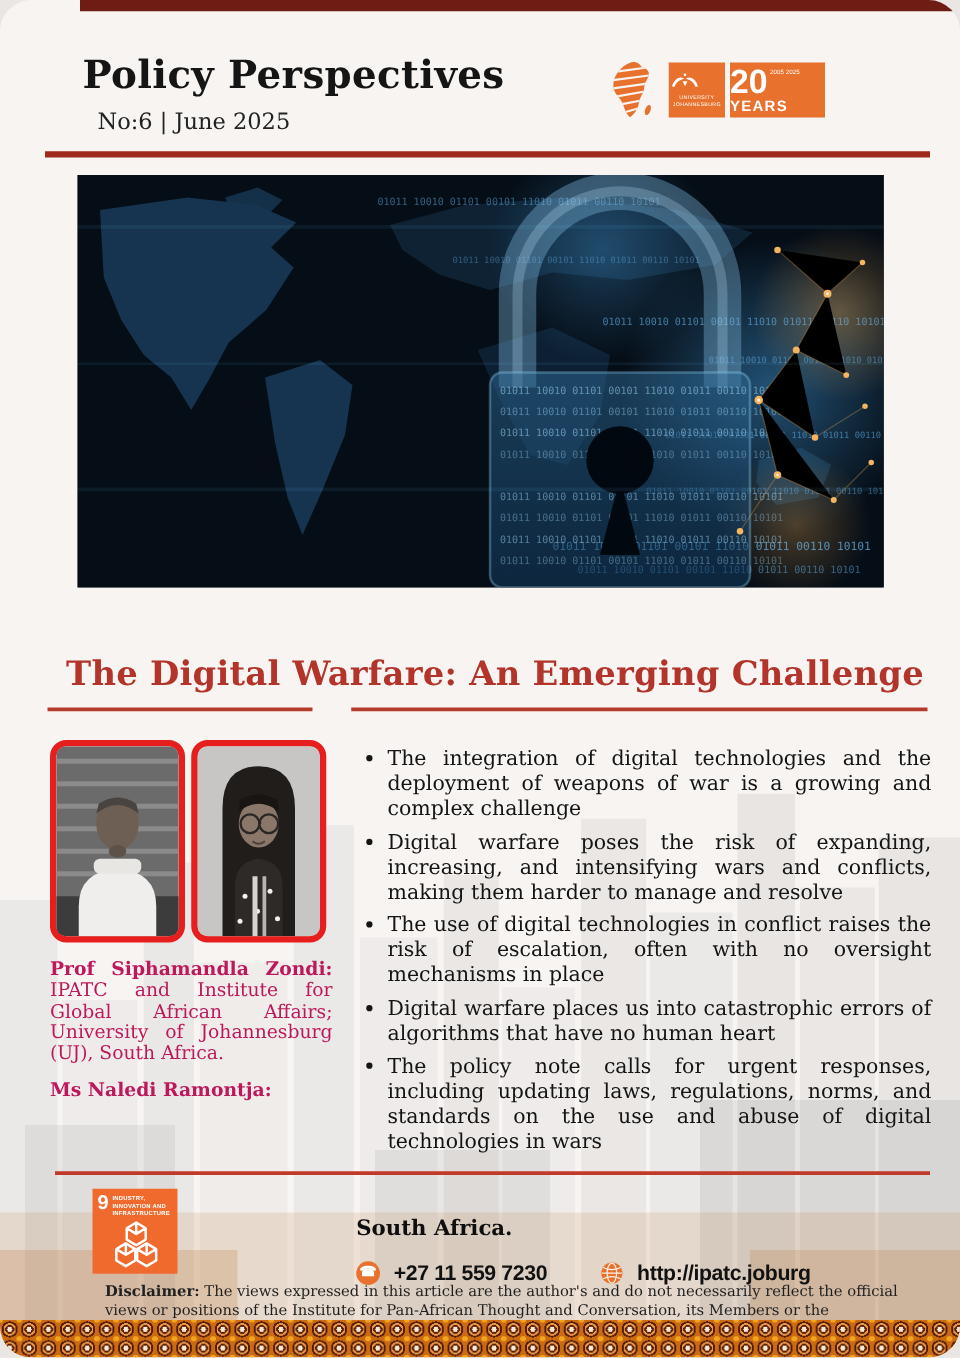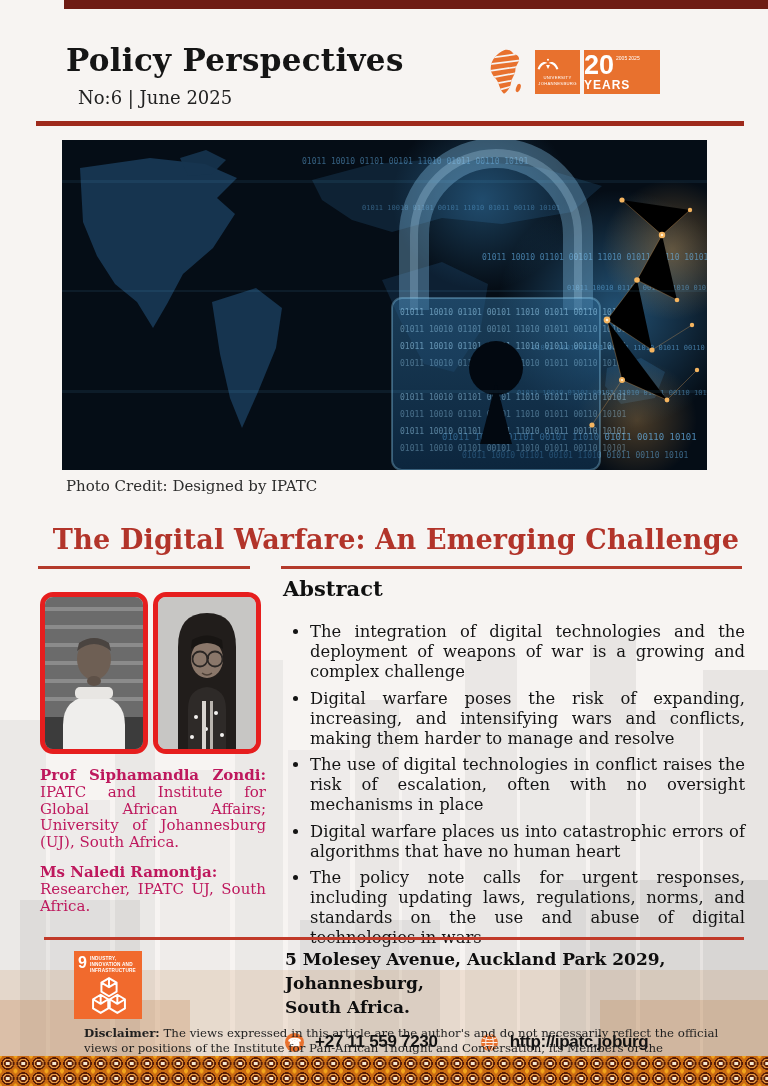--- a/index.html
+++ b/index.html
@@ -1,17 +1,17 @@
 <!DOCTYPE html>
 <html><head>
 <meta charset="utf-8">
 <style>
   html,body{margin:0;padding:0;background:#e9e6e3;}
   .page{position:relative;width:768px;height:1086px;background:#f7f4f2;overflow:hidden;
-        font-family:"DejaVu Serif", serif;color:#1a1a1a;margin:0 auto;}
+        font-family:"DejaVu Serif", serif;color:#1a1a1a;margin:0 auto;border-radius:25px;}
 
   
   .top-bar{position:absolute;top:0;left:64px;right:0;height:9px;background:#6e1c14;}
 
   
   .skyline{position:absolute;left:0;top:600px;width:768px;height:457px;pointer-events:none;}
 
   
   .masthead{position:absolute;left:66px;top:42px;}
   .masthead h1{margin:0;font-size:31px;font-weight:bold;letter-spacing:.3px;color:#151515;}
@@ -259,21 +259,20 @@
       </g>
 
       <g fill="#68c8ff" opacity=".08">
         <rect x="0" y="40" width="645" height="3"></rect>
         <rect x="0" y="150" width="645" height="2"></rect>
         <rect x="0" y="250" width="645" height="3"></rect>
       </g>
     </svg>
   </div>
 
-  <div class="photo-credit">Photo Credit: Designed by IPATC</div>
 
   <h2 class="article-title">The Digital Warfare: An Emerging Challenge</h2>
 
   <div class="rule-left"></div>
   <div class="rule-right"></div>
 
   <aside class="authors-col">
     <div class="photos">
       <div class="frame">
         <svg width="98" height="152" viewBox="0 0 98 152">
@@ -318,26 +317,24 @@
           <path d="M44,76 q5,4 10,0" stroke="#4d4037" stroke-width="1.5" fill="none"></path>
         </svg>
       </div>
     </div>
     <p class="author">
       <span class="a-name">Prof Siphamandla Zondi:</span>
       <span>IPATC and Institute for Global African Affairs; University of Johannesburg (UJ), South Africa.</span>
     </p>
     <p class="author">
       <span class="a-name">Ms Naledi Ramontja:</span><br>
-      <span>Researcher, IPATC UJ, South Africa.</span>
     </p>
   </aside>
 
   <section class="abstract-col">
-    <h3 class="col-h">Abstract</h3>
     <ul>
       <li>The integration of digital technologies and the deployment of weapons of war is a growing and complex challenge</li>
       <li>Digital warfare poses the risk of expanding, increasing, and intensifying wars and conflicts, making them harder to manage and resolve</li>
       <li>The use of digital technologies in conflict raises the risk of escalation, often with no oversight mechanisms in place</li>
       <li>Digital warfare places us into catastrophic errors of algorithms that have no human heart</li>
       <li>The policy note calls for urgent responses, including updating laws, regulations, norms, and standards on the use and abuse of digital technologies in wars</li>
     </ul>
   </section>
 
   <div class="footer-rule"></div>
@@ -355,21 +352,21 @@
             <path d="M19,26 l10,6 v12 l-10,6 l-10,-6 v-12 z M19,26 v12 M9,32 l10,6 l10,-6"></path>
             <path d="M41,26 l10,6 v12 l-10,6 l-10,-6 v-12 z M41,26 v12 M31,32 l10,6 l10,-6"></path>
           </g>
         </svg>
       </div>
     </div>
   </div>
 
   <div class="contact">
     <p class="address">
-      <span>5 Molesey Avenue, Auckland Park 2029, Johannesburg,</span><br>
+      <br>
       <span>South Africa.</span>
     </p>
     <div class="contact-row">
       <span class="phone-icon">☎</span>
       <span class="txt">+27 11 559 7230</span>
       <span class="globe-icon">
         <svg width="19" height="19" viewBox="0 0 19 19">
           <circle cx="9.5" cy="9.5" r="8.5" fill="#e8712e"></circle>
           <g fill="none" stroke="#fff" stroke-width="1" opacity=".9">
             <ellipse cx="9.5" cy="9.5" rx="3.8" ry="8"></ellipse>

